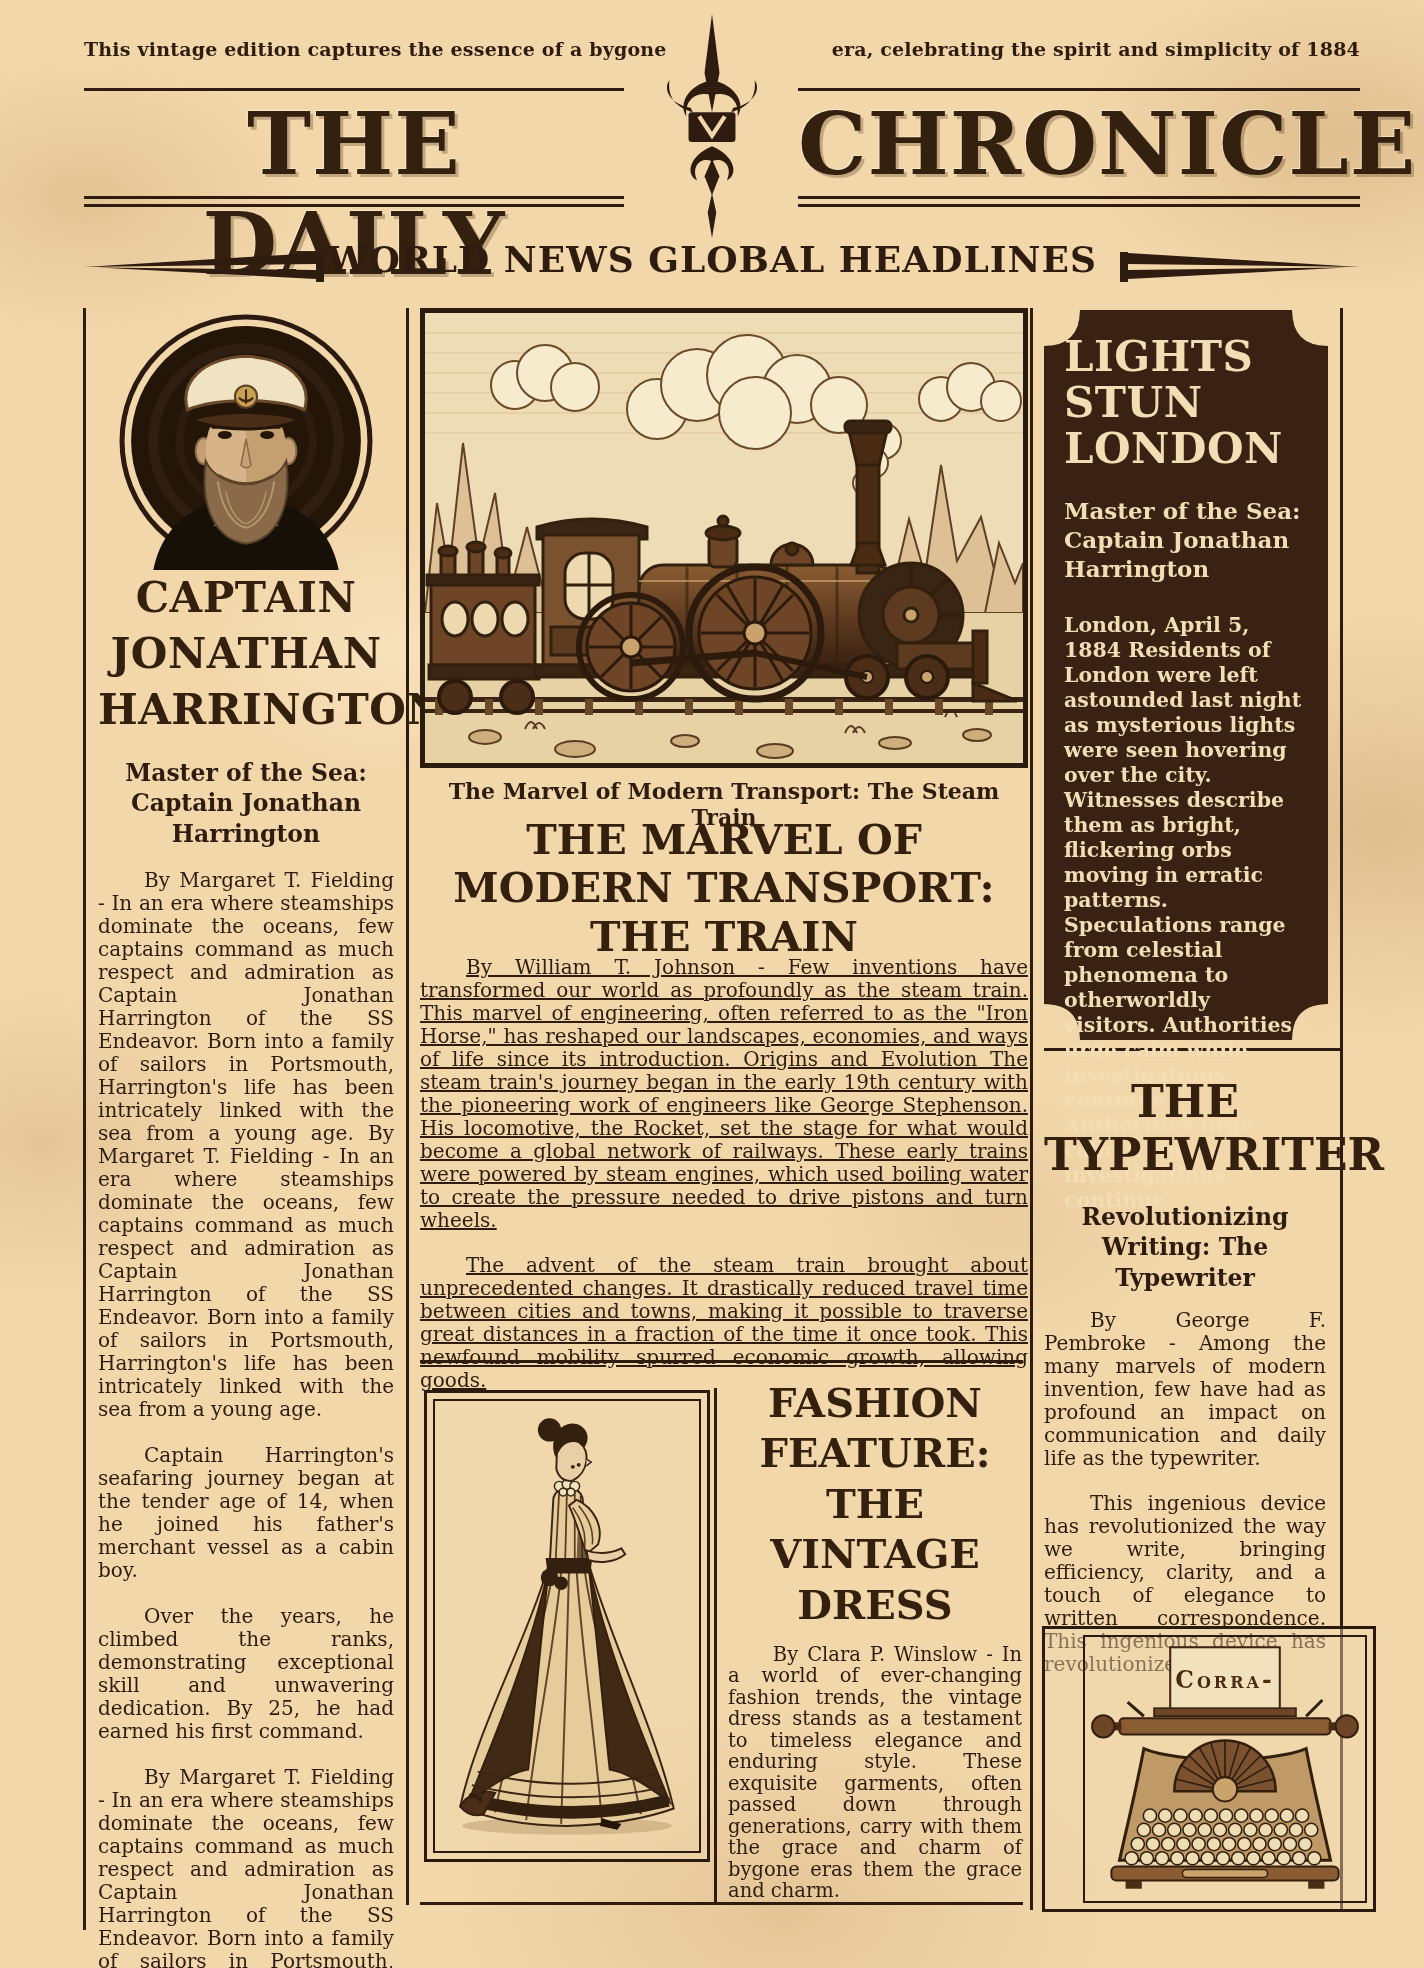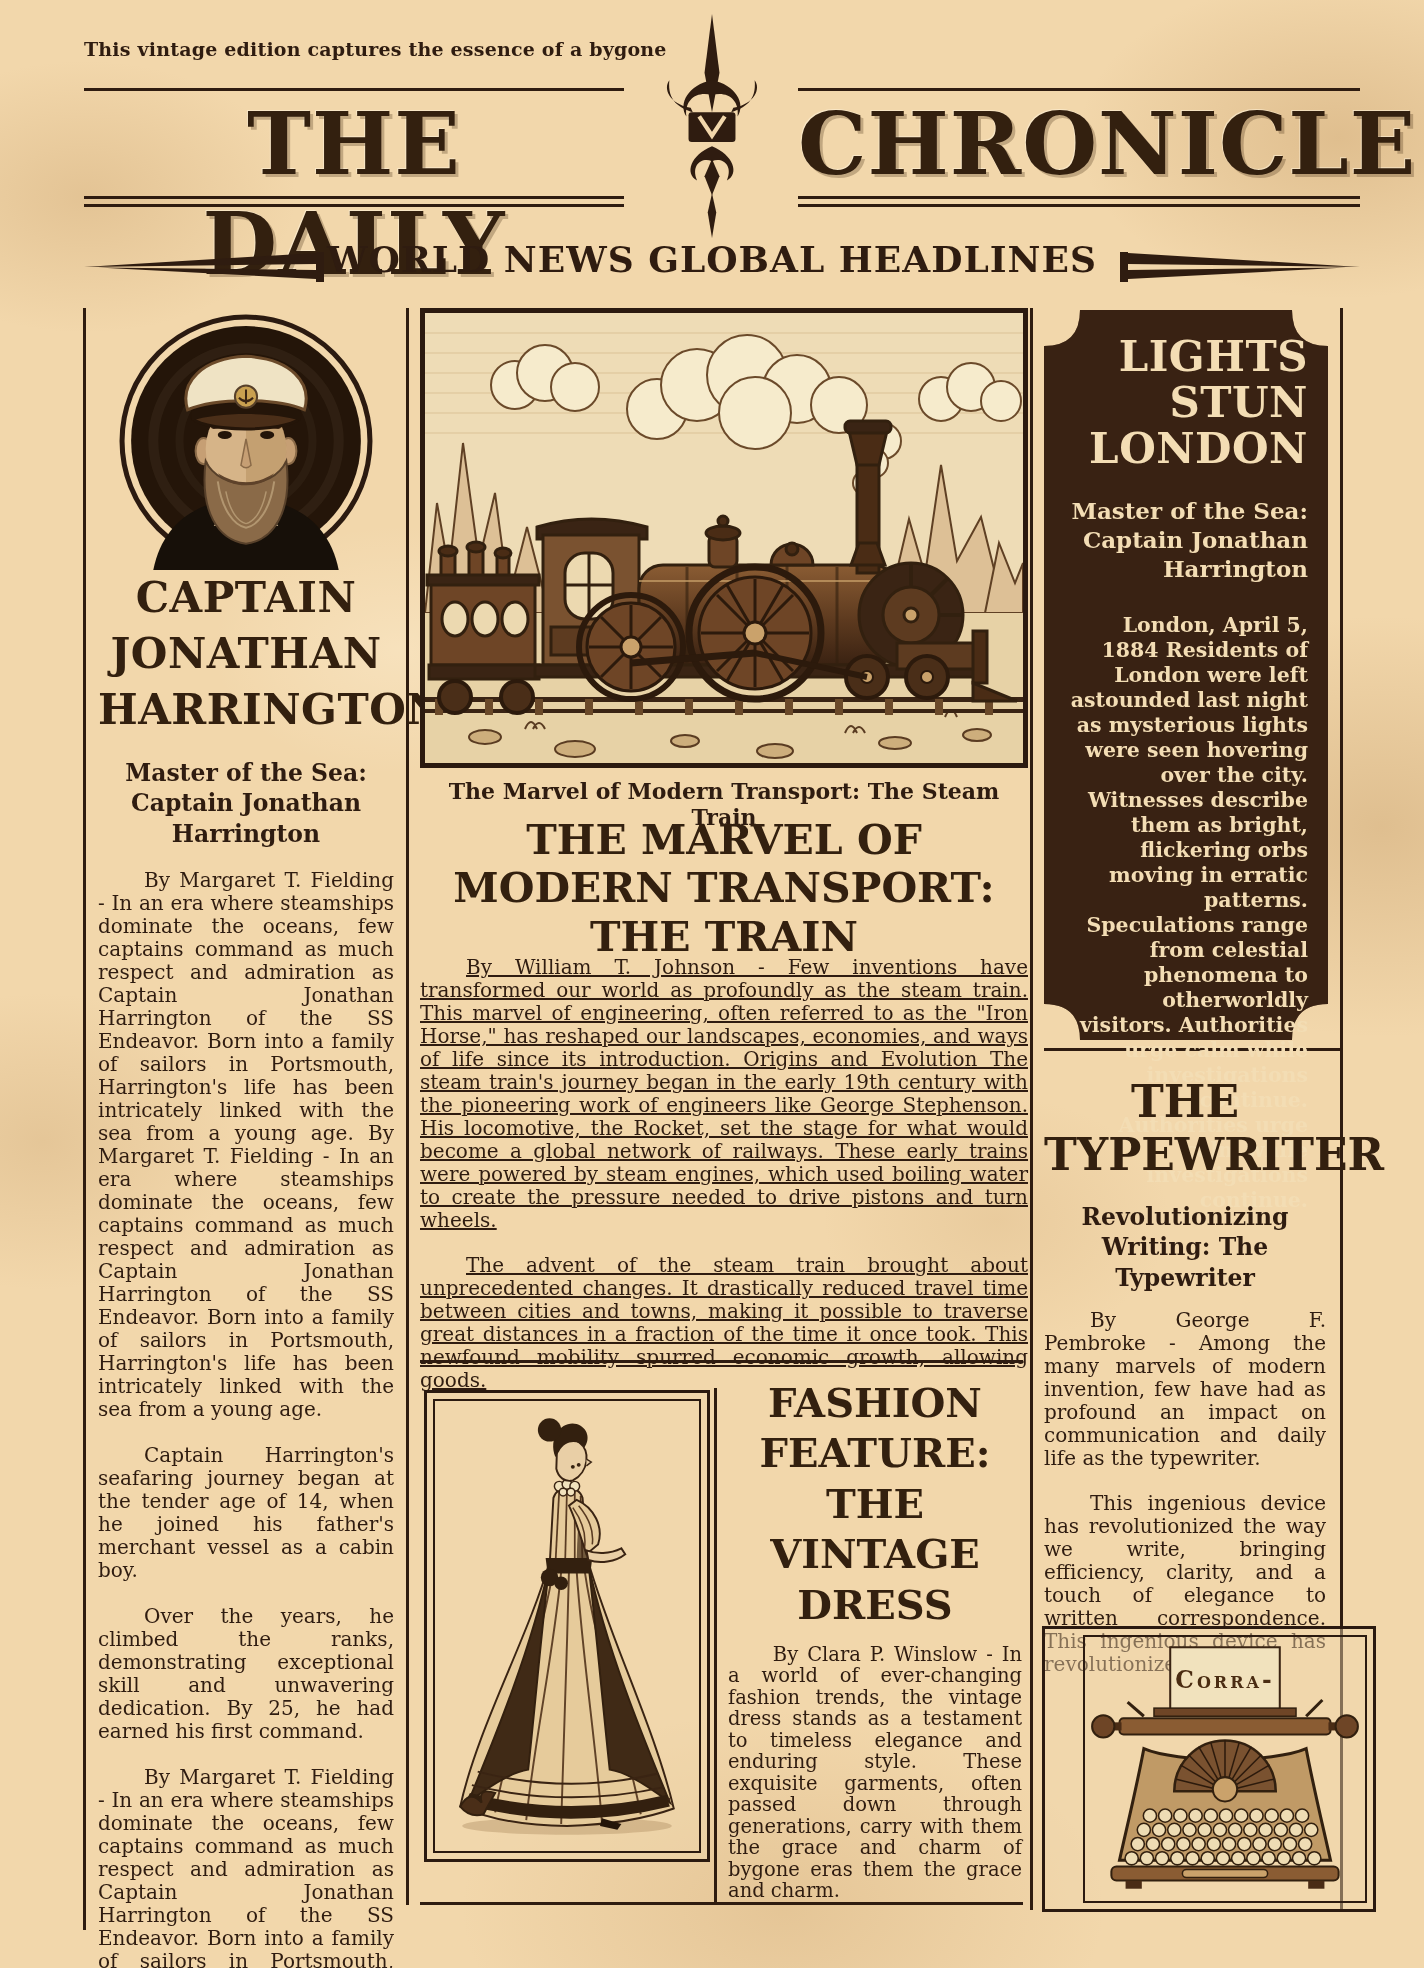--- a/index.html
+++ b/index.html
@@ -42,21 +42,21 @@
   .train-box{position:absolute;left:420px;top:308px;width:598px;height:450px;
              border:5px solid #2b1a10;background:#eedcb6;}
   .train-box svg{display:block;width:100%;height:100%;}
   .caption{position:absolute;left:420px;top:778px;width:608px;text-align:center;
            font-size:22px;font-weight:700;}
   .center-headline{position:absolute;left:420px;top:816px;width:608px;font-size:41px;line-height:1.18;}
   .center-body{position:absolute;left:420px;top:936px;width:608px;text-decoration:underline;}
   .center-body p{margin:0 0 22px;}
   .plaque{position:absolute;left:1044px;top:310px;width:284px;height:730px;color:#f3ddb4;}
   .plaque-bg{position:absolute;inset:0;width:100%;height:100%;}
-  .plaque-content{position:relative;padding:24px 20px 0;text-align:right;}
+  .plaque-content{position:relative;padding:24px 20px 0;text-align:left;}
   .plq-h{margin:0 0 24px;font-size:42px;line-height:46px;font-weight:700;letter-spacing:.5px;}
   .plq-sub{margin:0 0 30px;font-size:23px;line-height:29px;font-weight:700;}
   .plq-body{font-size:20.5px;line-height:25px;font-weight:700;}
   .tw-art{position:absolute;left:1044px;top:1076px;width:282px;}
   .tw-headline{font-size:44px;line-height:1.2;}
   .tw-art .bodytext{margin-top:16px;}
   .tw-art .bodytext p{margin-bottom:22px;}
   .framed{border:3px solid #2b1a10;background:rgba(240,216,172,.45);}
   .framed .inner{margin:6px;border:2px solid #2b1a10;height:calc(100% - 16px);}
   .dress-box{position:absolute;left:424px;top:1390px;width:280px;height:466px;}
@@ -68,20 +68,21 @@
   .fashion-text .subhead{margin-top:14px;}
   .fashion-text .bodytext{margin-top:14px;font-size:19.5px;line-height:21.5px;}
   figure{margin:0;}
 </style>
 </head>
 <body>
 
 <div class="page">
 
   <div class="tagline tagline-left">This vintage edition captures the essence of a bygone</div>
+  <div class="tagline tagline-right">era, celebrating the spirit and simplicity of 1884</div>
 
   <div class="rule" style="left:84px;top:88px;width:540px;height:3px;"></div>
   <div class="rule" style="left:798px;top:88px;width:562px;height:3px;"></div>
   <div class="rule" style="left:84px;top:196px;width:540px;height:3px;"></div>
   <div class="rule" style="left:84px;top:204px;width:540px;height:3px;"></div>
   <div class="rule" style="left:798px;top:196px;width:562px;height:3px;"></div>
   <div class="rule" style="left:798px;top:204px;width:562px;height:3px;"></div>
 
   <h1 class="mast mast-right">CHRONICLE</h1>
   <h1 class="mast mast-left">THE DAILY</h1>

